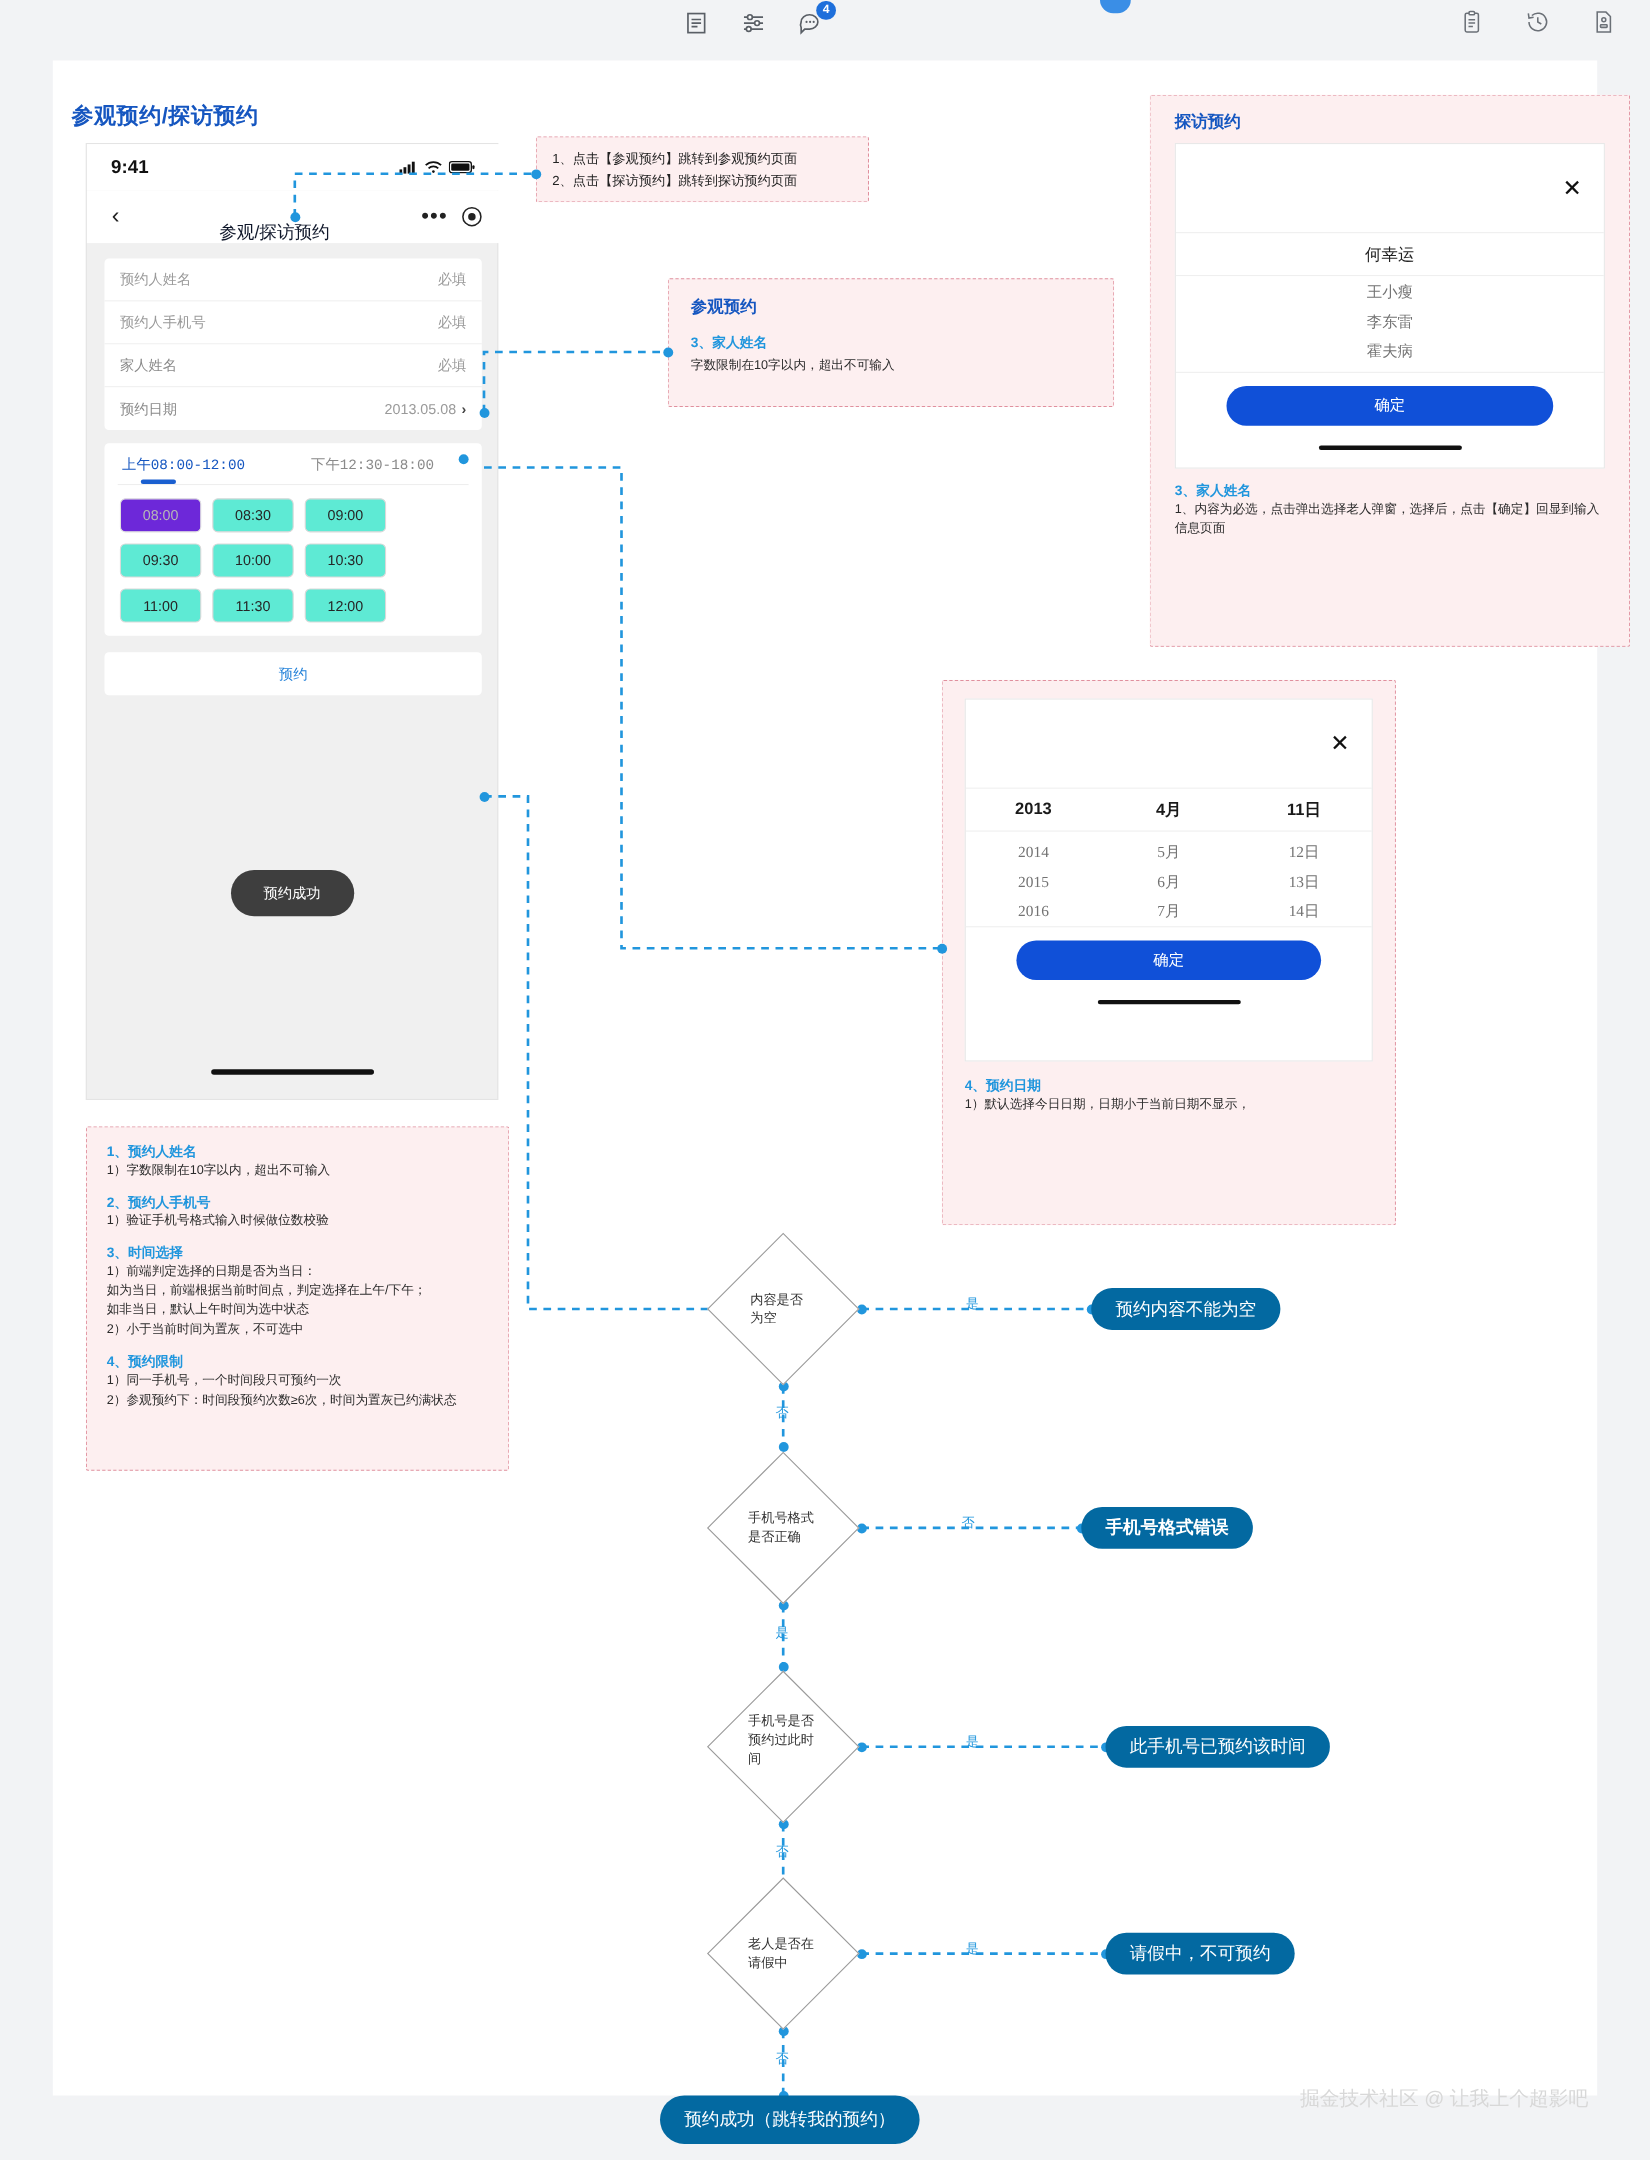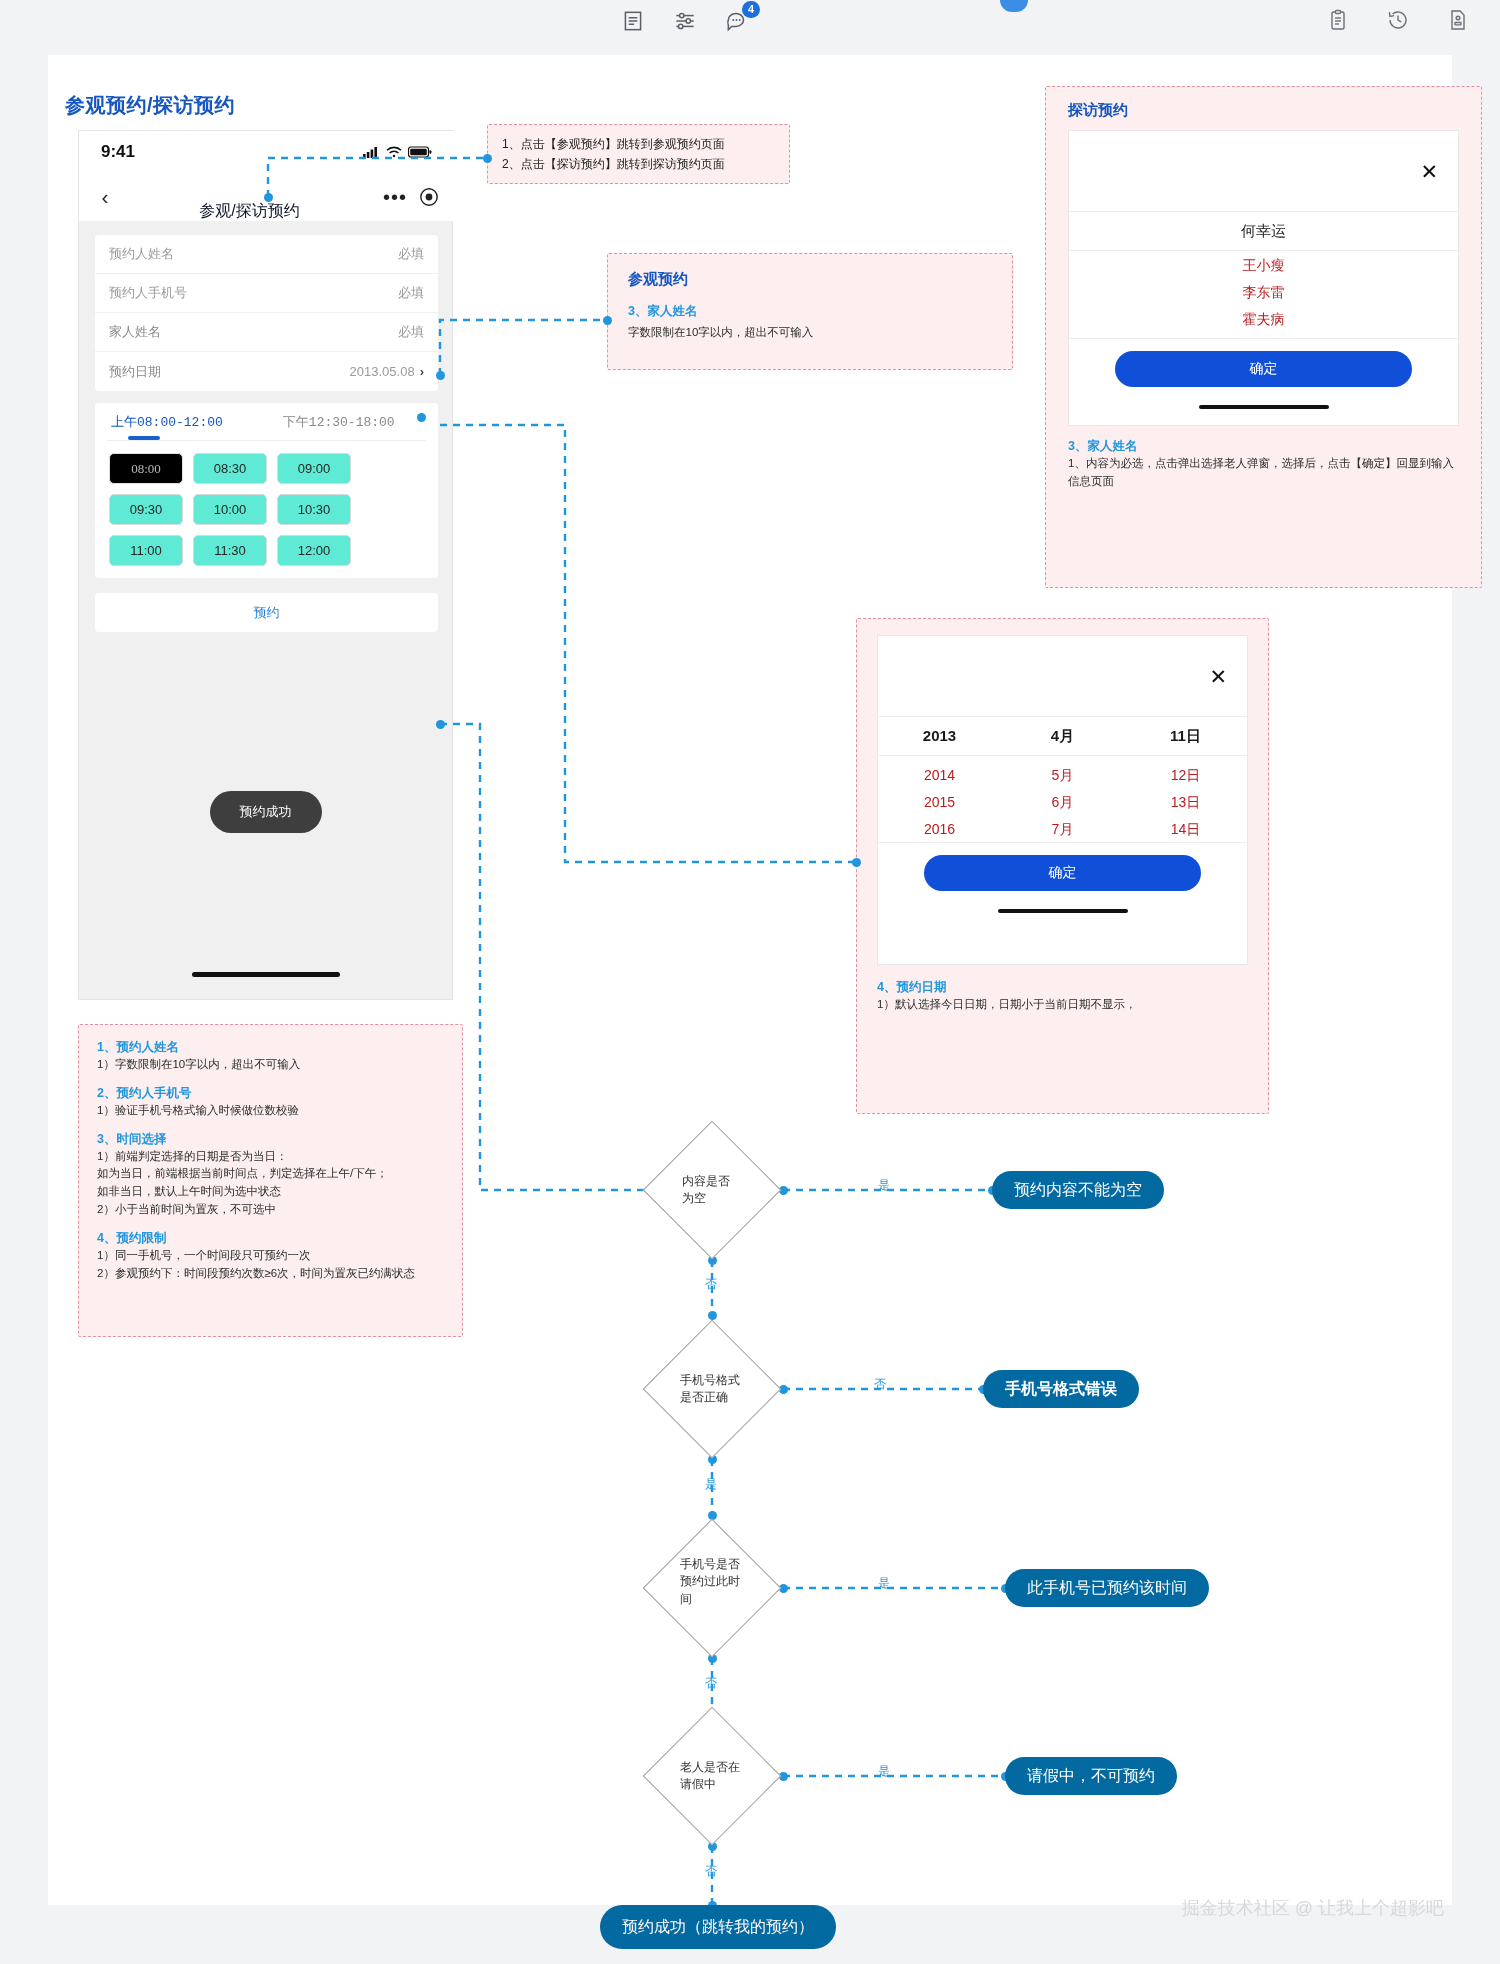--- a/index.html
+++ b/index.html
@@ -86,21 +86,21 @@
     position: absolute; left: 33px; bottom: 0; width: 32px; height: 4px;
     background: #1a5fd0; border-radius: 2px;
   }
   .slot-divider { height: 1px; background: #eee; margin: 0 12px; }
   .slot-grid { display: flex; flex-wrap: wrap; gap: 10px; padding: 12px 14px; }
   .slot {
     width: 74px; height: 31px; border: 1px solid #d9d9d9; border-radius: 5px;
     display: flex; align-items: center; justify-content: center;
     font-size: 13px; color: #262626; background: #5eead4; cursor: pointer;
   }
-  .slot.disabled { background: #000000; color: #b6b6b6; border-color: #e0e0e0; font-family: Liberation Serif, serif; }
+  .slot.disabled { background: #6d28d9; color: #b6b6b6; border-color: #e0e0e0; }
 
   .book-card {
     left: 16px; top: 462px; width: 343px; height: 39px;
     display: flex; align-items: center; justify-content: center;
     font-size: 13px; color: #1f7fd8; cursor: pointer;
   }
   .toast {
     position: absolute; left: 50%; transform: translateX(-50%); top: 660px;
     background: #3e3e3e; color: #fff; border-radius: 22px;
     padding: 12px 30px; font-size: 13px;
@@ -139,21 +139,21 @@
     position: absolute; right: 20px; top: 30px; font-size: 21px; color: #111;
     cursor: pointer; line-height: 1;
   }
   .dlg-sel {
     border-top: 1px solid #efefef; border-bottom: 1px solid #efefef;
     height: 40px; display: flex; align-items: center; justify-content: center;
     font-size: 15px; color: #222;
   }
   .dlg-list { padding: 6px 0 0 0; overflow: hidden; }
   .dlg-list div {
-    height: 27px; text-align: center; font-size: 14px; color: #b91c1c;
+    height: 27px; text-align: center; font-size: 14px; color: #737373; font-family: Liberation Serif, serif;
   }
   .dlg-btnwrap { border-top: 1px solid #efefef; padding: 12px 46px 6px 46px; }
   .dlg-btn {
     height: 36px; background: #1050d8; color: #fff; border-radius: 20px;
     display: flex; align-items: center; justify-content: center;
     font-size: 14px; cursor: pointer;
   }
   .dlg-home {
     width: 130px; height: 4px; background: #111; border-radius: 2px;
     margin: 12px auto 10px auto;

